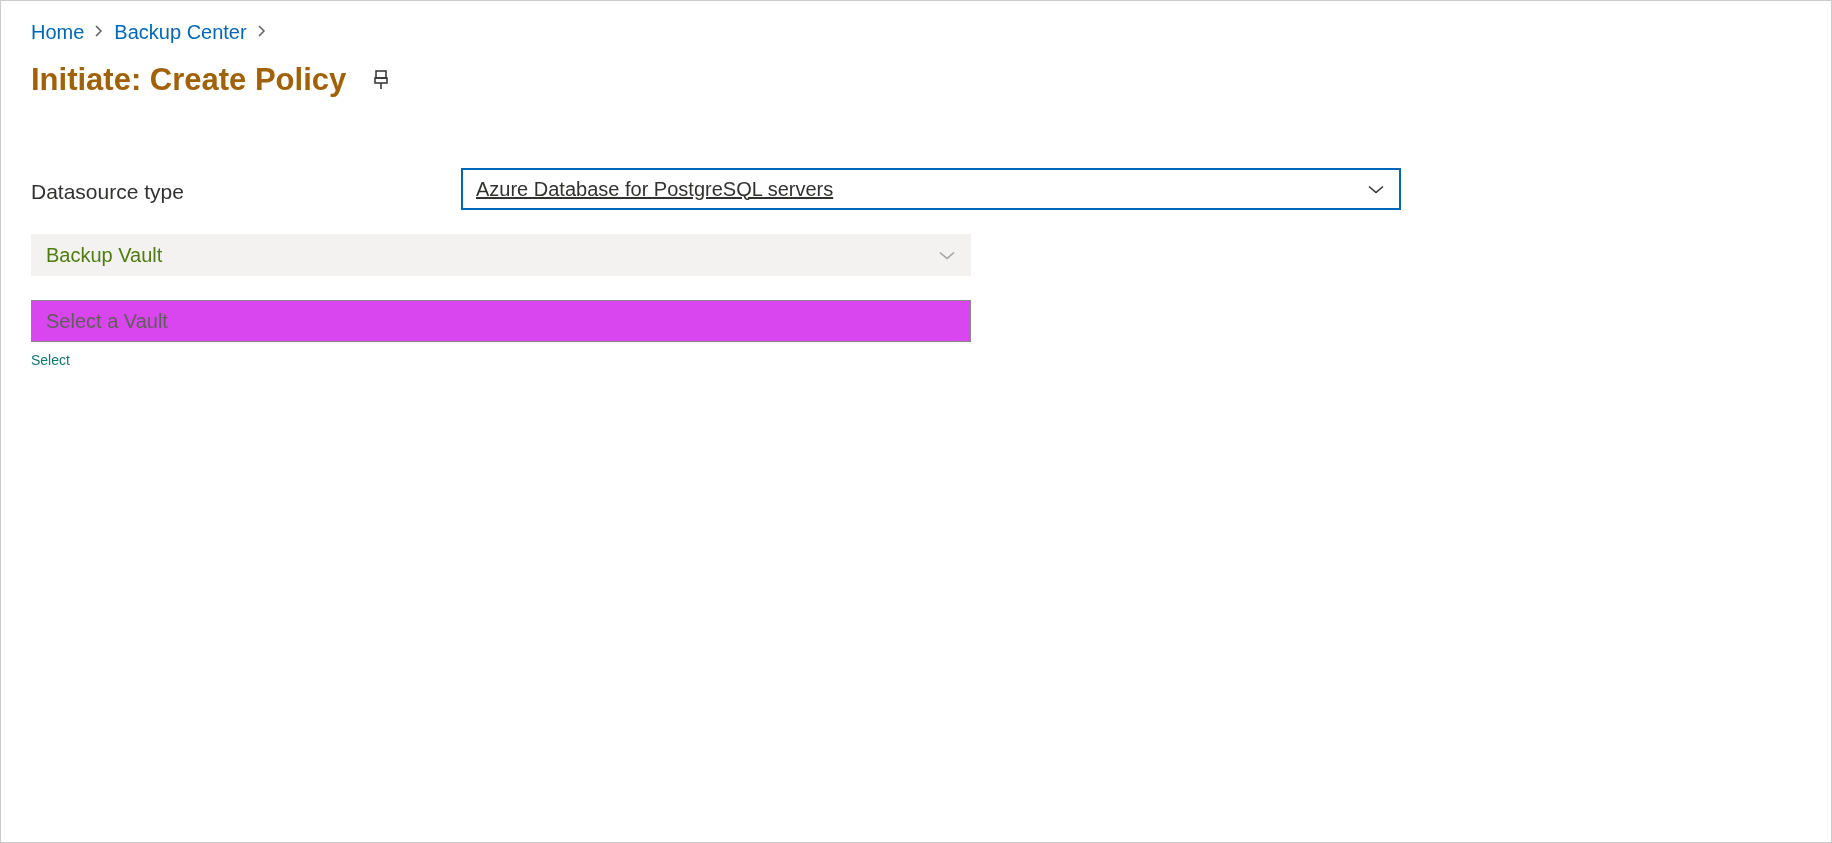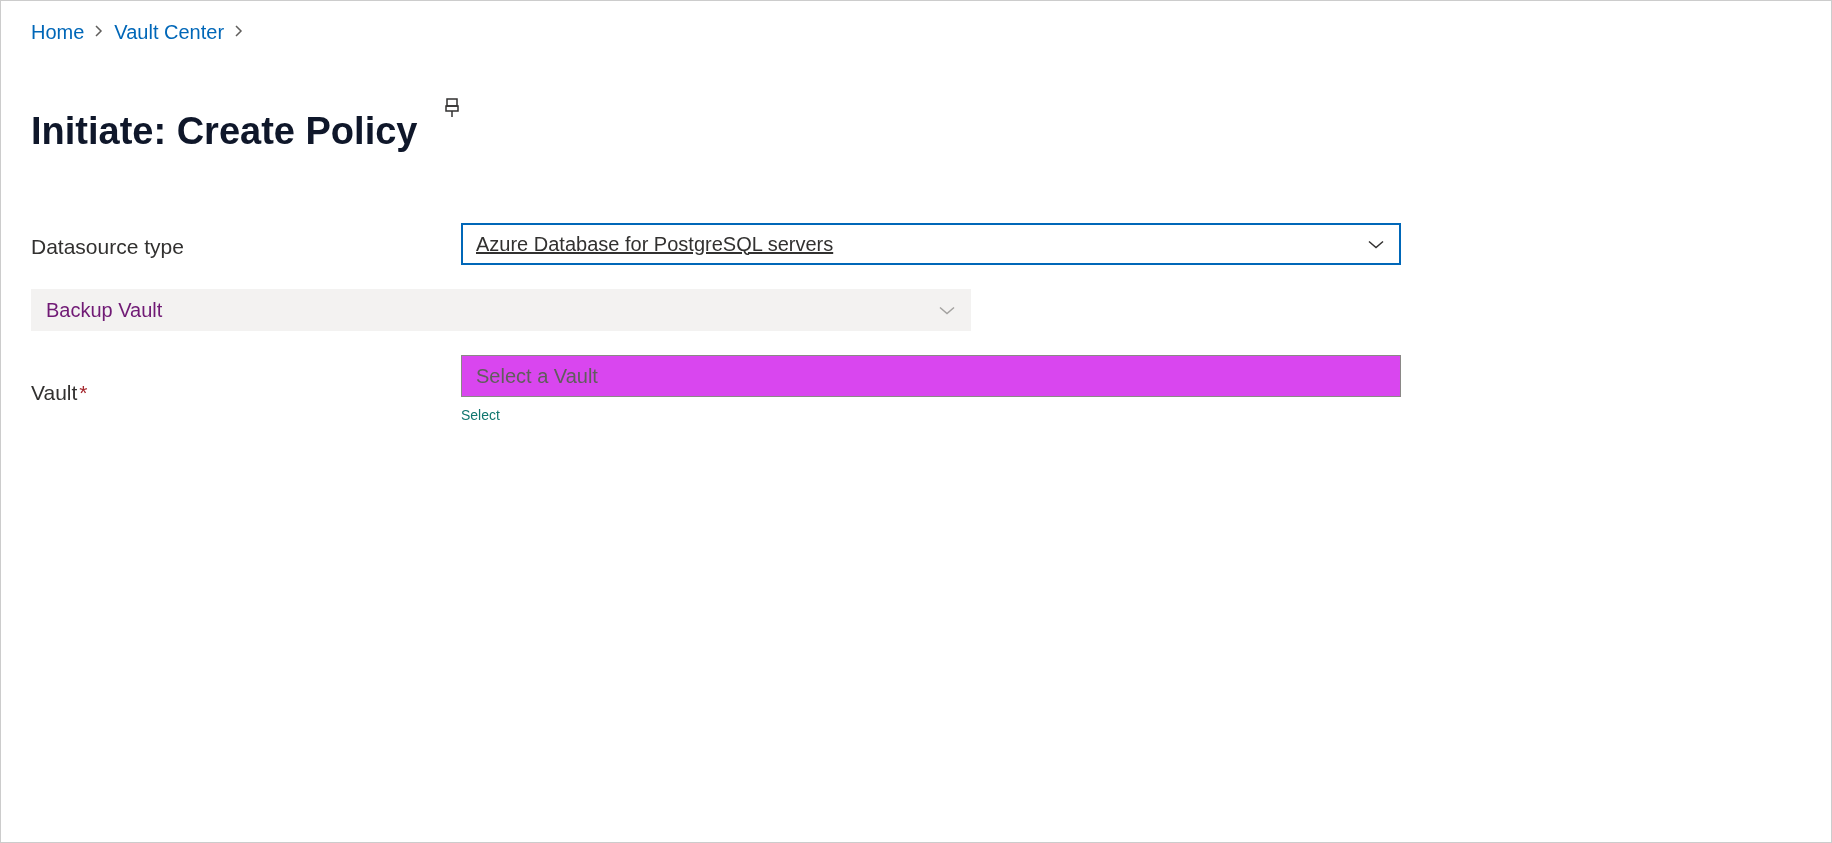--- a/index.html
+++ b/index.html
@@ -31,24 +31,23 @@
       color: #605e5c;
       font-size: 16px;
     }
     .page-header {
       display: flex;
       align-items: center;
       gap: 24px;
       margin-bottom: 70px;
     }
     .page-title {
-      font-size: 38px;
+      font-size: 31px;
       font-weight: 600;
-      color: #0f172a;
-      margin-top: 48px;
+      color: #a16207;
     }
     .pin-icon {
       width: 22px;
       height: 22px;
       display: inline-flex;
       align-items: center;
       justify-content: center;
       color: #323130;
     }
     .form-row {
@@ -85,21 +84,21 @@
       cursor: pointer;
     }
     .dropdown.focused {
       border: 2px solid #0067b8;
       padding: 0 13px;
       text-decoration: underline;
     }
     .dropdown.disabled {
       background: #f3f2f1;
       border: 1px solid #f3f2f1;
-      color: #701a75;
+      color: #4d7c0f;
       cursor: not-allowed;
     }
     .dropdown .chevron-down {
       position: absolute;
       right: 14px;
       top: 50%;
       transform: translateY(-50%);
     }
     .dropdown.disabled .chevron-down svg path {
       stroke: #a3a2a0;
@@ -129,21 +128,21 @@
 </head>
 <body>
 
 <nav class="breadcrumb">
   <a href="#">Home</a>
   <span class="chevron">
     <svg width="10" height="14" viewBox="0 0 10 14">
         <path d="M2 2 L7 7 L2 12" stroke="#605e5c" stroke-width="1.5" fill="none"></path>
       </svg>
   </span>
-  <a href="#">Vault Center</a>
+  <a href="#">Backup Center</a>
   <span class="chevron">
     <svg width="10" height="14" viewBox="0 0 10 14">
         <path d="M2 2 L7 7 L2 12" stroke="#605e5c" stroke-width="1.5" fill="none"></path>
       </svg>
   </span>
 </nav>
 
 <div class="page-header">
   <h1 class="page-title">Initiate: Create Policy</h1>
   <span class="pin-icon">
@@ -176,20 +175,17 @@
       <span class="chevron-down">
         <svg width="18" height="12" viewBox="0 0 18 12">
             <path d="M2 3 L9 9 L16 3" stroke="#a3a2a0" stroke-width="1.5" fill="none"></path>
           </svg>
       </span>
     </div>
   </div>
 </div>
 
 <div class="form-row">
-  <div class="form-label-col">
-    <span>Vault</span><span class="required">*</span>
-  </div>
   <div class="form-input-col">
     <input type="text" class="text-input" readonly="" placeholder="Select a Vault" style="">
     <a class="select-link">Select</a>
   </div>
 </div>
 
 </body></html>

